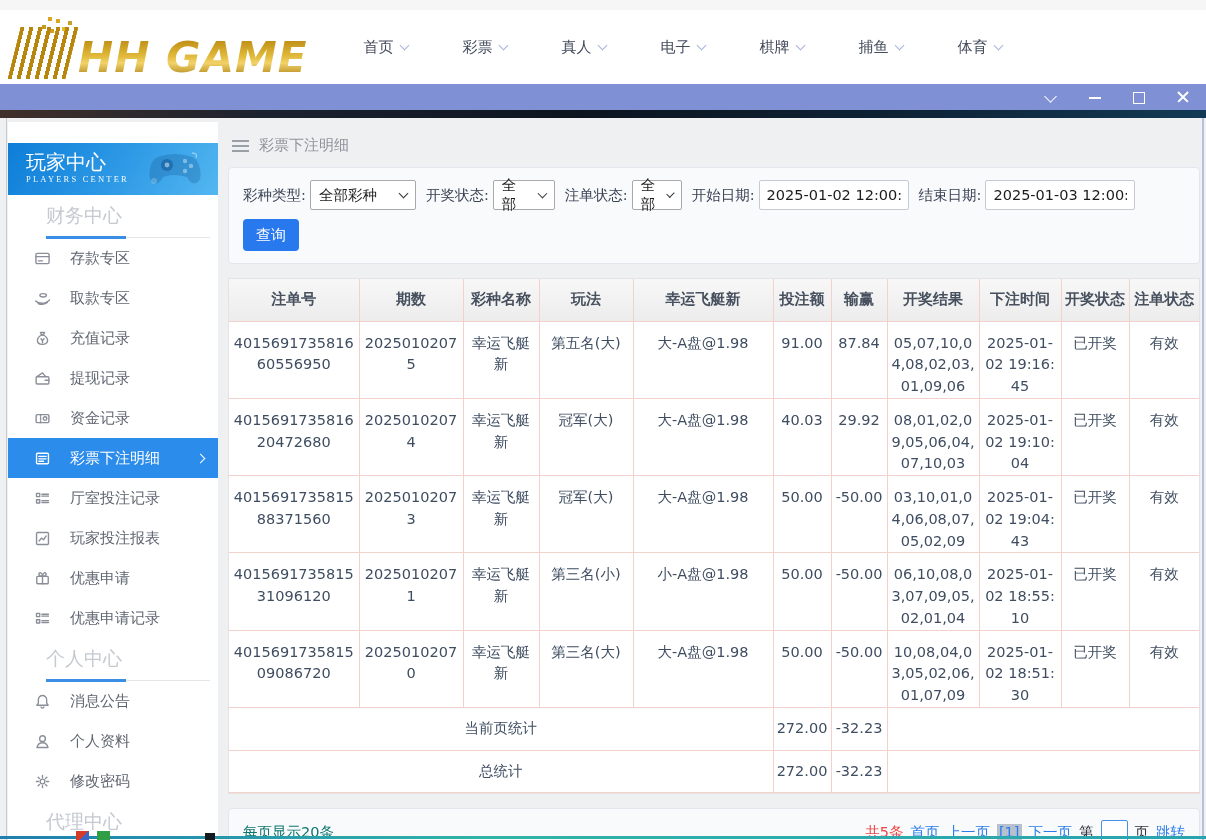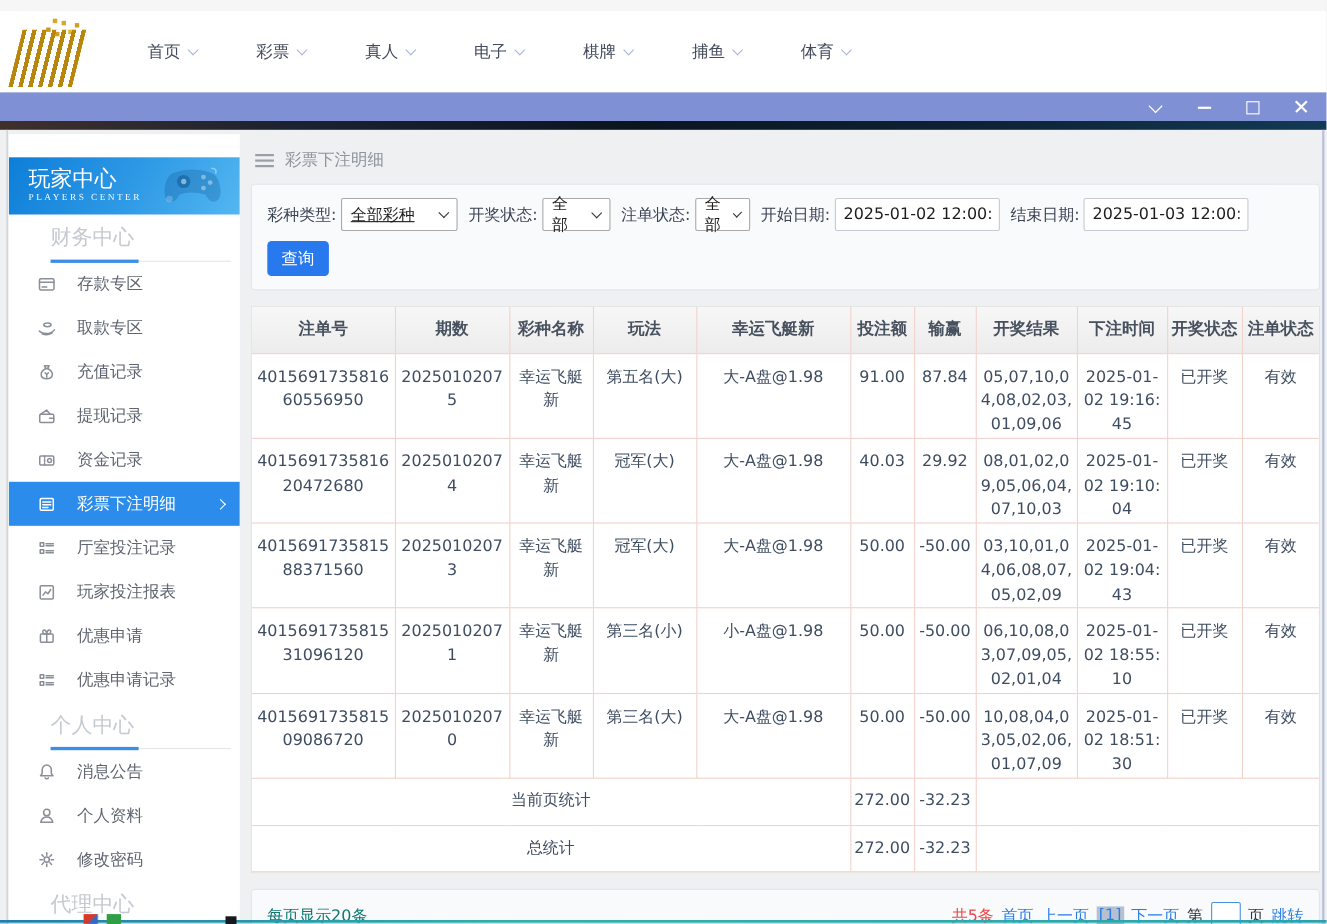--- a/index.html
+++ b/index.html
@@ -63,21 +63,21 @@
   .ham { width:17px; margin-right:10px; }
   .ham div { height:2px; background:#9a9ea6; margin:3px 0; }
 
   .panel { background:#f8fafc; border:1px solid #e2e7ee; border-radius:4px; }
   .filterbar { padding:12px 14px; }
   .filter-row { display:flex; align-items:center; flex-wrap:nowrap; }
   .f-label { font-size:14.5px; color:#3b4354; margin-right:4px; white-space:nowrap; }
   .sel { background:#fff; border:1px solid #a9a9a9; border-radius:2px; height:30px; display:flex; align-items:center;
     padding:0 8px; margin-right:10px; cursor:pointer; font-size:14.5px; color:#1c1c1c; }
   .sel-chev { width:7px; height:7px; border-right:1.6px solid #333; border-bottom:1.6px solid #333; transform:rotate(45deg); margin-left:10px; margin-top:-3px; }
-  .sel-wide { width:106px; justify-content:space-between;text-decoration:underline; }
+  .sel-wide { width:106px; justify-content:space-between; }
   .sel-mid  { width:62px;  justify-content:space-between; }
   .sel-sm   { width:50px;  justify-content:space-between; }
   .date-input { width:150px; height:30px; border:1px solid #c6cad2; border-radius:2px; background:#fff;
     font-size:14.5px; color:#1c1c1c; padding:0 7px; margin-right:10px; font-family:inherit; }
   .btn-query { margin-top:9px; width:56px; height:32px; background:#2878ee; border:none; border-radius:4px;
     color:#fff; font-size:15px; cursor:pointer; font-family:inherit; }
 
   
   .table-wrap { margin-top:14px; background:#fff; border:1px solid #e3e3e3; }
   table { width:100%; border-collapse:collapse; table-layout:fixed; }
@@ -109,20 +109,21 @@
   .frag-b { left:97px;  width:13px; height:9px; background:#2f9e44; }
   .frag-c { left:205px; width:10px; height:7px; background:#16191d; }
 </style>
 </head>
 <body>
 
 <div class="topnav">
   <div class="logo">
     <span class="logo-dots"></span>
     <span class="logo-bars"></span>
+    <span class="logo-text">HH GAME</span>
   </div>
   <div class="navmenu">
     <div class="nav-item">
         <span>首页</span>
         <span class="chev-down"></span>
       </div>
     <div class="nav-item">
         <span>彩票</span>
         <span class="chev-down"></span>
       </div>

